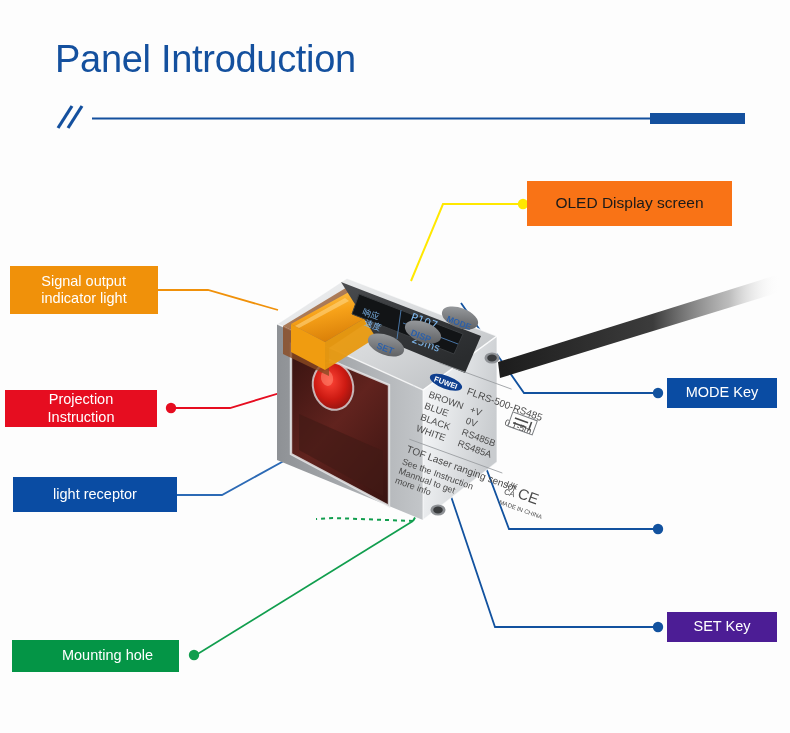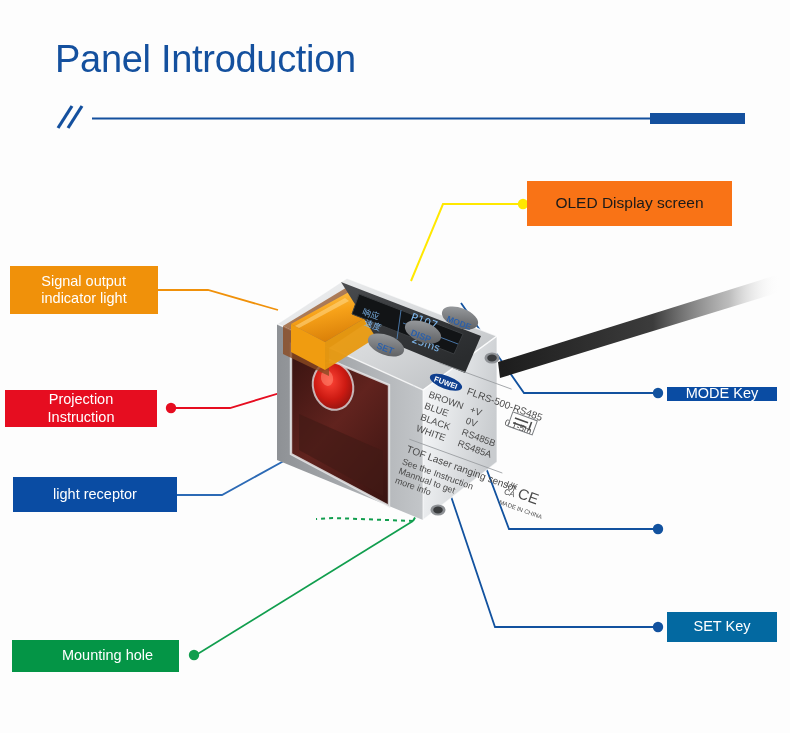--- a/index.html
+++ b/index.html
@@ -32,26 +32,26 @@
                            background: #e60d20; justify-content: center; text-align: center; }
   #label-light-receptor  { left: 13px;  top: 477px; width: 164px; height: 35px;
                            background: #0a4ca3; justify-content: center; text-align: center; }
   #label-mounting-hole   { left: 12px;  top: 640px; width: 167px; height: 32px;
                            background: #049546; justify-content: center; text-align: center; padding-left: 32px; }
 
   #label-oled            { left: 527px; top: 181px; width: 205px; height: 45px;
                            background: #f97316; color: #1a1a1a; justify-content: center;
                            text-align: center; font-size: 15.5px; }
 
-  #label-mode-key        { left: 667px; top: 387px; width: 110px; height: 14px;
+  #label-mode-key        { left: 667px; top: 378px; width: 110px; height: 30px;
                            background: #0a4ca3; justify-content: center; }
   #label-disp-key        { left: 667px; top: 514px; width: 110px; height: 30px;
                            background: #0a4ca3; justify-content: center; }
   #label-set-key         { left: 667px; top: 612px; width: 110px; height: 30px;
-                           background: #0369a1; justify-content: center; }
+                           background: #4c1d95; justify-content: center; }
 
   
   #leaders { position: absolute; left: 0; top: 0; width: 790px; height: 733px; pointer-events: none; }
 
   
   #sensor { position: absolute; left: 225px; top: 248px; width: 330px; height: 300px; }
   #cable  { position: absolute; left: 480px; top: 270px; width: 310px; height: 130px; }
 
   .oled-txt  { font-family: "DejaVu Sans", sans-serif; fill: #7fb8ee; }
   .btn-txt   { font-family: "Liberation Sans", sans-serif; fill: #2d60a8; font-weight: bold; }

